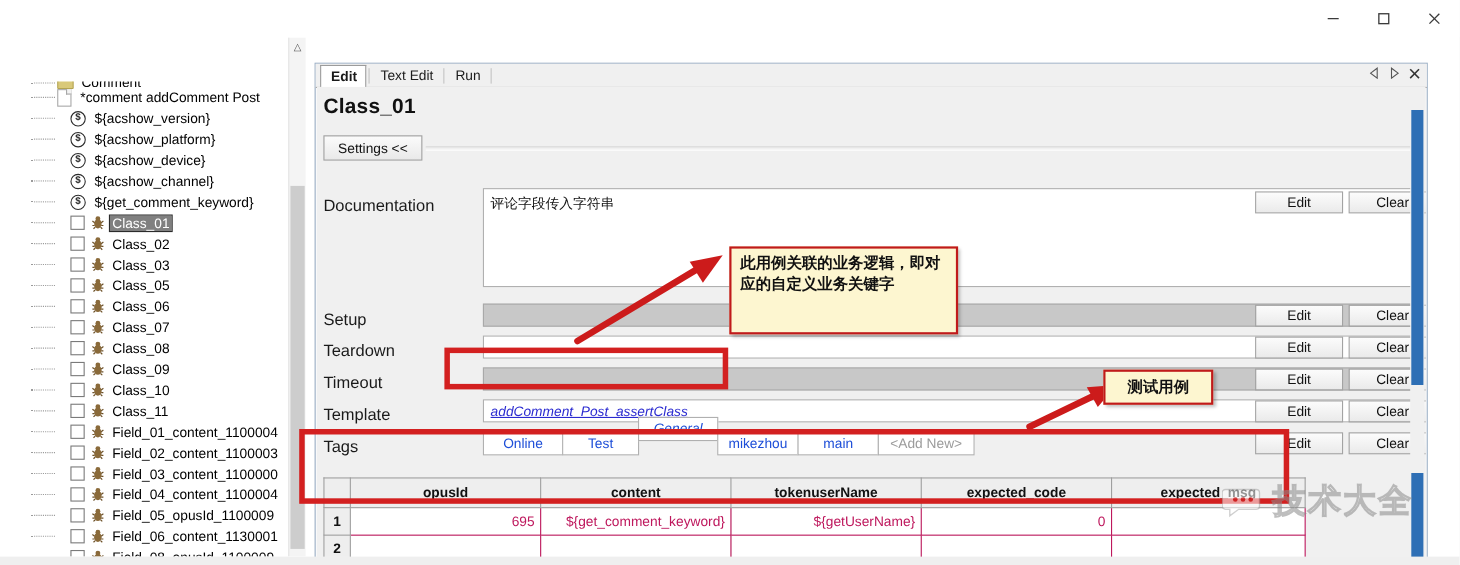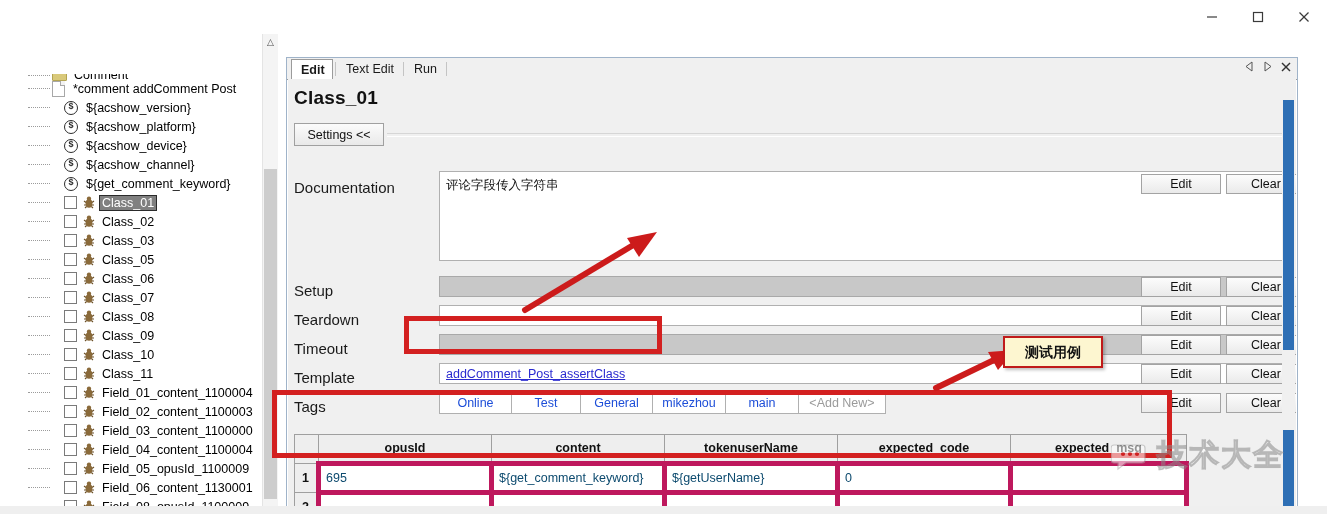--- a/index.html
+++ b/index.html
@@ -118,39 +118,39 @@
   .fbox.gray{background:#c8c8c8;border:1px solid #a9a9a9;}
   .fdoc{
     background:#fff;border:1px solid #b0b0b0;padding:5px 6px;font-size:12.5px;color:#111;
   }
   .btn{
     position:absolute;width:80px;height:20px;box-sizing:border-box;
     background:linear-gradient(#fcfcfc,#eaeaea);border:1px solid #a3a3a3;
     font-size:12.5px;color:#111;display:flex;align-items:center;justify-content:center;
   }
   .link{
-    position:absolute;font-size:12.5px;color:#2a2ad0;text-decoration:underline;
+    position:absolute;font-size:12.5px;color:#2a2ad0;text-decoration:underline;font-style:italic;
   }
   .tagcell{
     position:absolute;height:22px;box-sizing:border-box;background:#fff;
     border:1px solid #b0b0b0;font-size:12.5px;color:#1d4ed8;
     display:flex;align-items:center;justify-content:center;
   }
   .tagcell.addnew{color:#9b9b9b;text-align:center;}
 
   
   .dtable{position:absolute;left:6px;top:355px;width:892px;font-size:12.5px;}
   .dtable table{border-collapse:collapse;width:892px;table-layout:fixed;}
   .dtable th{
     background:#eeeeee;border:1px solid #9f9f9f;height:24px;font-weight:bold;
     font-size:12.5px;color:#111;text-align:center;
   }
   .dtable td{
-    background:#fff;border:5px solid #be185d;height:24px;padding:0 5px;
-    font-size:12.5px;color:#0c4a6e;overflow:hidden;white-space:nowrap;
+    background:#fff;border:1px solid #be185d;height:24px;padding:0 5px;
+    font-size:12.5px;color:#be185d;overflow:hidden;white-space:nowrap;text-align:right;
   }
   .dtable td.rownum{
     background:#eeeeee;border:1px solid #9f9f9f;text-align:center;font-weight:bold;
     color:#111;padding:0;
   }
   .cell-green{color:#3a9d3a;}
   .cell-purple{color:#b030b0;}
 
   
   .mv-scroll{
@@ -626,21 +626,21 @@
       <div class="flabel" style="top:290px;">Template</div>
       <div class="field fbox" style="left:151px;top:284px;width:845px;height:21px;"></div>
       <div class="link" style="left:158px;top:288px;">addComment_Post_assertClass</div>
       <div class="btn" style="left:853px;top:285px;">Edit</div>
       <div class="btn" style="left:938px;top:285px;">Clear</div>
 
       <div class="flabel" style="top:319px;">Tags</div>
       <div id="tag-cells">
           <div class="tagcell" style="left: 151px; top: 313px; width: 73px;">Online</div>
           <div class="tagcell" style="left: 223px; top: 313px; width: 70px;">Test</div>
-          <div class="tagcell" style="left: 292px; top: 313px; width: 73px;">General</div>
+          <div class="tagcell" style="left: 292px; top: 300px; width: 73px; font-style: italic;">General</div>
           <div class="tagcell" style="left: 364px; top: 313px; width: 74px;">mikezhou</div>
           <div class="tagcell" style="left: 437px; top: 313px; width: 74px;">main</div>
           <div class="tagcell addnew" style="left: 510px; top: 313px; width: 88px;">&lt;Add New&gt;</div>
         </div>
       <div class="btn" style="left:853px;top:314px;">Edit</div>
       <div class="btn" style="left:938px;top:314px;">Clear</div>
 
       <div class="dtable">
         <table>
           <colgroup>
@@ -703,20 +703,21 @@
 
   <svg class="arrow" style="left:515px;top:230px;width:150px;height:90px;" viewBox="0 0 150 90">
     <line x1="10" y1="80" x2="120" y2="14" stroke="#cc1b1b" stroke-width="6" stroke-linecap="round"></line>
     <polygon points="142,2 112,8 124,27" fill="#cc1b1b"></polygon>
   </svg>
   <svg class="arrow" style="left:930px;top:348px;width:90px;height:45px;" viewBox="0 0 90 45">
     <line x1="6" y1="40" x2="64" y2="12" stroke="#cc1b1b" stroke-width="6" stroke-linecap="round"></line>
     <polygon points="85,2 58,4 68,22" fill="#cc1b1b"></polygon>
   </svg>
 
+  <div class="note" style="left:663px;top:224px;width:208px;height:80px;">此用例关联的业务逻辑，即对应的自定义业务关键字</div>
   <div class="note" style="left:1003px;top:336px;width:100px;height:32px;display:flex;align-items:center;justify-content:center;">测试用例</div>
 
   <div class="watermark">
     <svg width="40" height="30" viewBox="0 0 40 30">
       <path d="M3 4 h28 a3 3 0 0 1 3 3 v12 a3 3 0 0 1 -3 3 h-16 l-8 6 v-6 h-4 a3 3 0 0 1 -3 -3 v-12 a3 3 0 0 1 3 -3 z" fill="#ffffff" stroke="#a8a8a8" stroke-width="1.2"></path>
       <circle cx="12" cy="13" r="2.1" fill="#cc2222"></circle>
       <circle cx="19" cy="13" r="2.1" fill="#cc2222"></circle>
       <circle cx="26" cy="13" r="2.1" fill="#cc2222"></circle>
     </svg>
     <span class="wm-text">技术大全</span>

